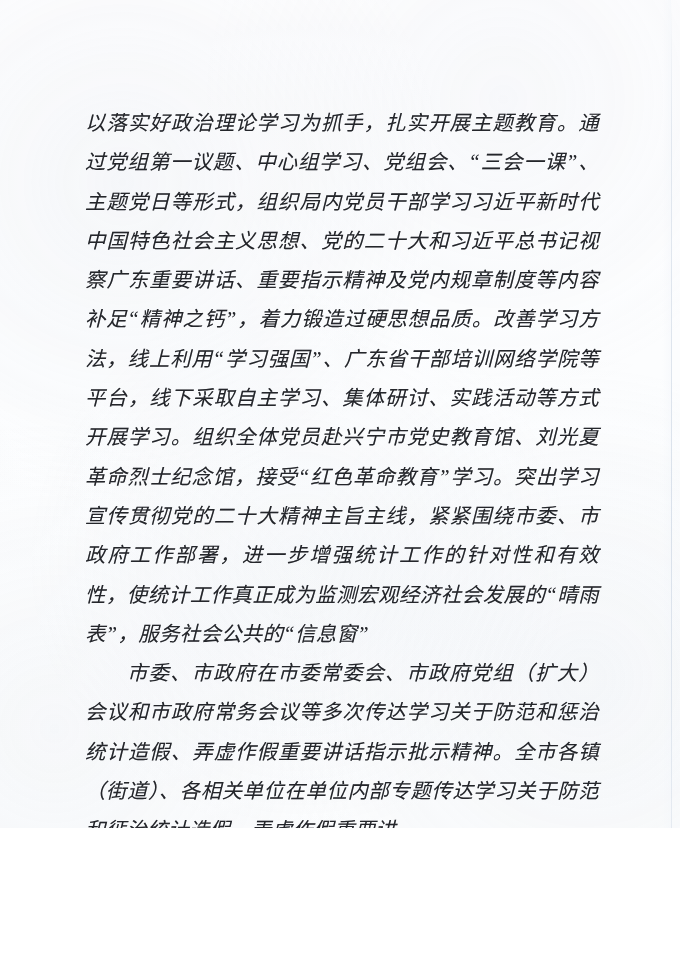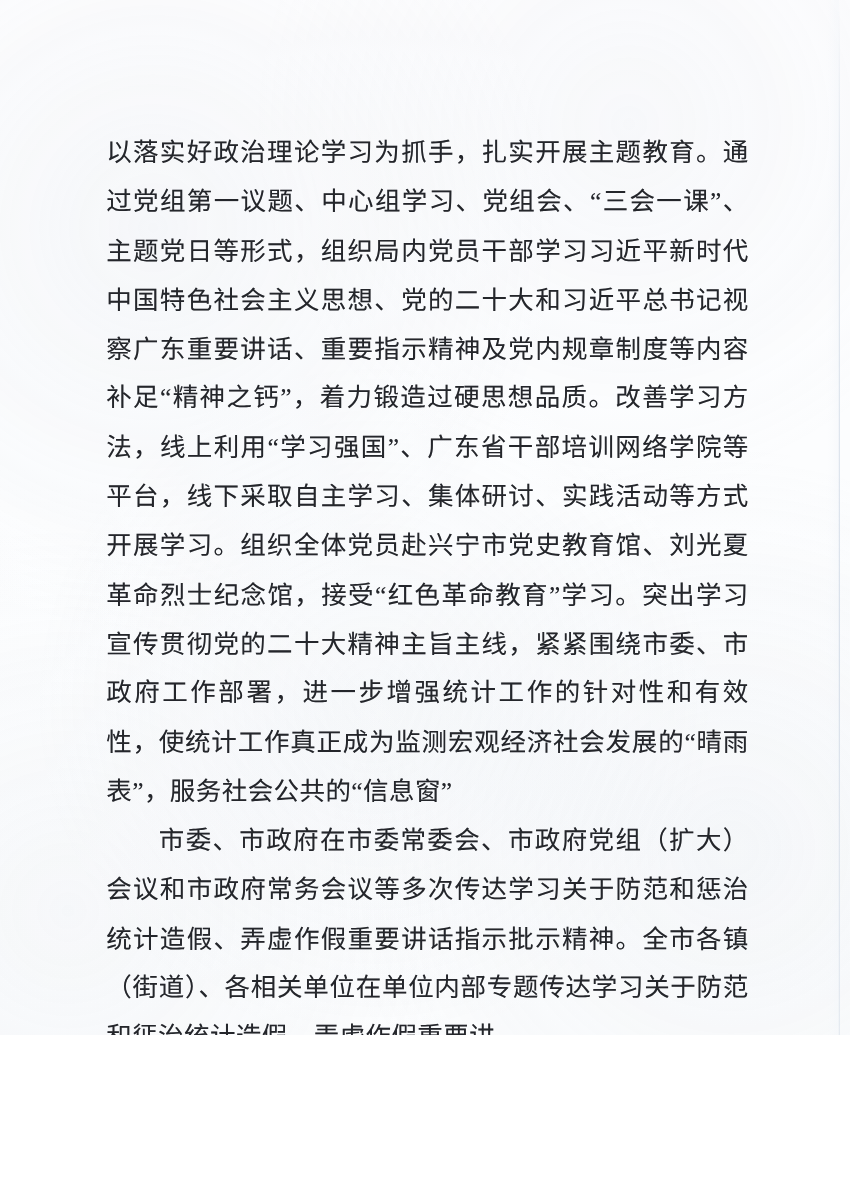--- a/index.html
+++ b/index.html
@@ -17,20 +17,21 @@
 
   
   .page-sheet {
     position: relative;
     width: 680px;
     height: 828px;
     background:
       linear-gradient(180deg, #fdfdfe 0%, #fcfdfe 45%, #fbfcfd 100%);
     box-sizing: border-box;
     overflow: hidden;
+    font-style: italic;
   }
 
   
   .paper-grain {
     position: absolute;
     inset: 0;
     pointer-events: none;
     background-image:
       radial-gradient(circle at 18% 22%, rgba(200,208,220,.16) 0, rgba(255,255,255,0) 38%),
       radial-gradient(circle at 74% 12%, rgba(198,206,220,.12) 0, rgba(255,255,255,0) 34%),

